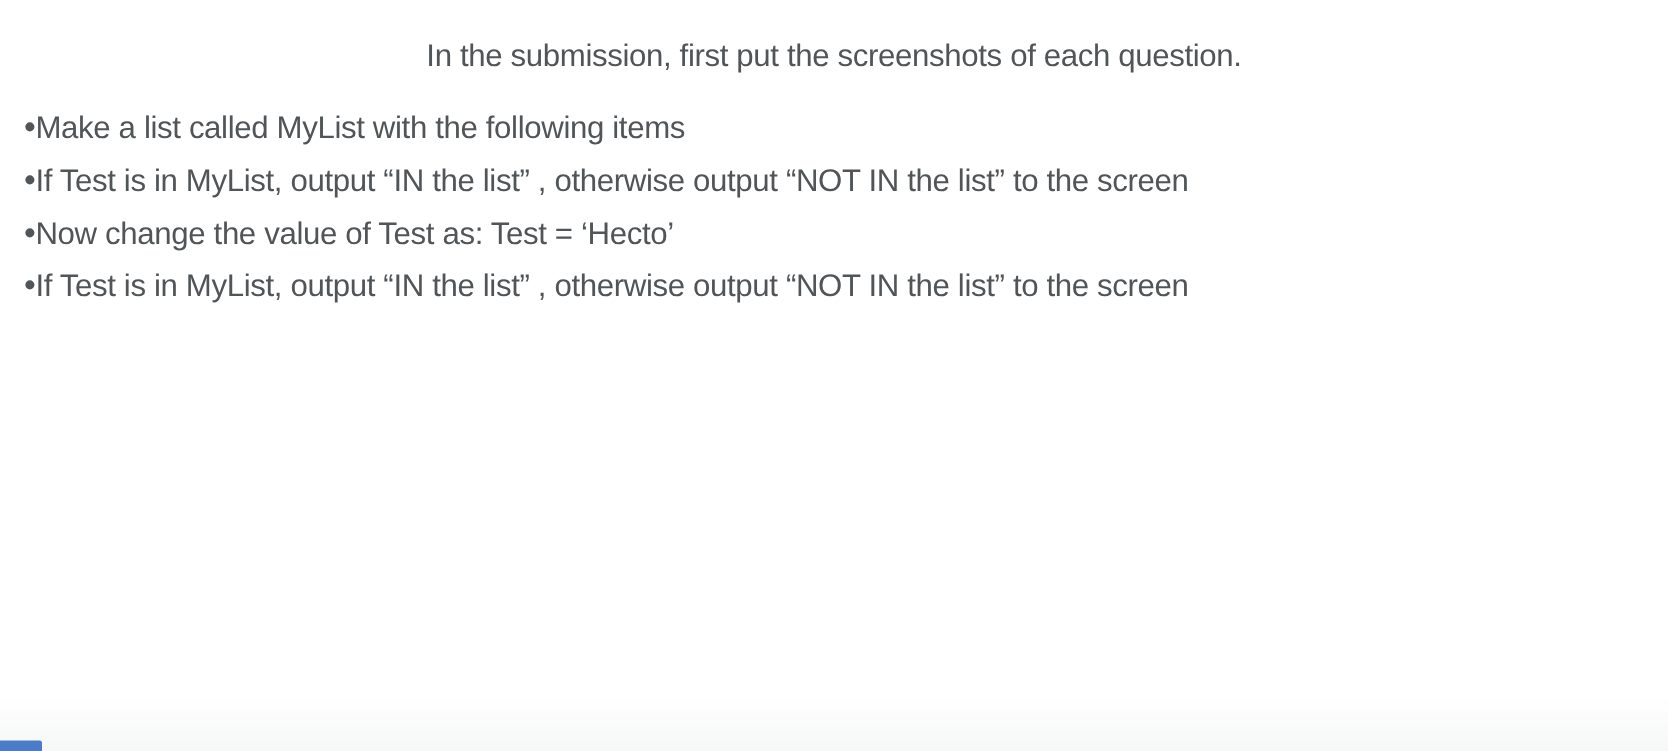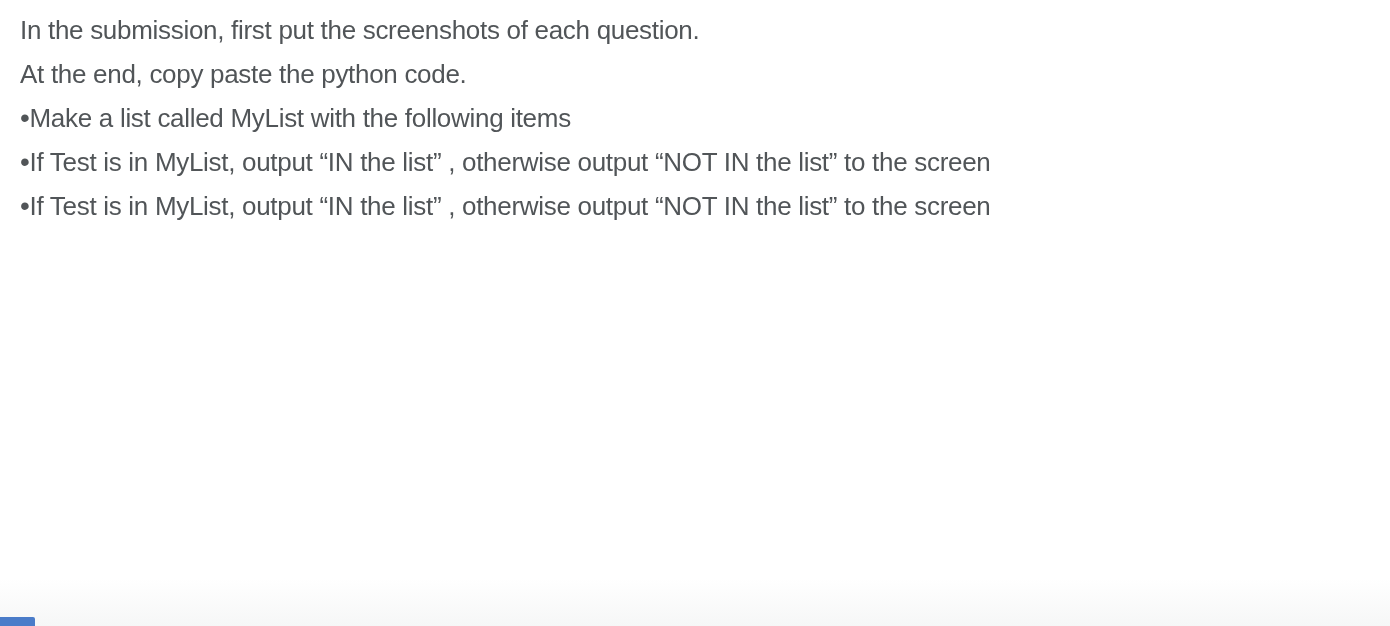--- a/index.html
+++ b/index.html
@@ -14,23 +14,24 @@
     font-family: "Liberation Sans", sans-serif;
     color: #515558;
     position: relative;
   }
   .content {
     padding: 8px 20px 0 20px;
     font-size: 26px;
     letter-spacing: -0.3px;
   }
   .intro-line {
-    margin: 0;
+    margin: 16px;
     line-height: 44px;
     white-space: nowrap;
+    text-align: center;
   }
   .bullet {
     line-height: 44px;
     white-space: nowrap;
   }
   .bullet.lvl2 {
     margin-left: 46px;
   }
   .dot {
     display: inline-block;
@@ -61,32 +62,34 @@
     background: #4a7cc9;
     border-top-right-radius: 2px;
   }
 </style>
 </head>
 <body>
 
 <main class="content">
 
   <p class="intro-line">In the submission, first put the screenshots of each question.</p>
-  <p class="intro-line">At the end, copy paste the python code.</p>
 
   <div class="bullet lvl1">
     <span class="dot">•</span><span class="bullet-text">Make a list called MyList with the following items</span>
   </div>
 
 
 
   <div class="bullet lvl1">
     <span class="dot">•</span><span class="bullet-text">If Test is in MyList, output “IN the list” , otherwise output “NOT IN the list” to the screen</span>
   </div>
 
+  <div class="bullet lvl1">
+    <span class="dot">•</span><span class="bullet-text">Now change the value of Test as: Test = ‘Hecto’</span>
+  </div>
 
   <div class="bullet lvl1">
     <span class="dot">•</span><span class="bullet-text">If Test is in MyList, output “IN the list” , otherwise output “NOT IN the list” to the screen</span>
   </div>
 
 </main>
 
 <div class="bottom-fade"></div>
 <div class="partial-button"></div>
 

